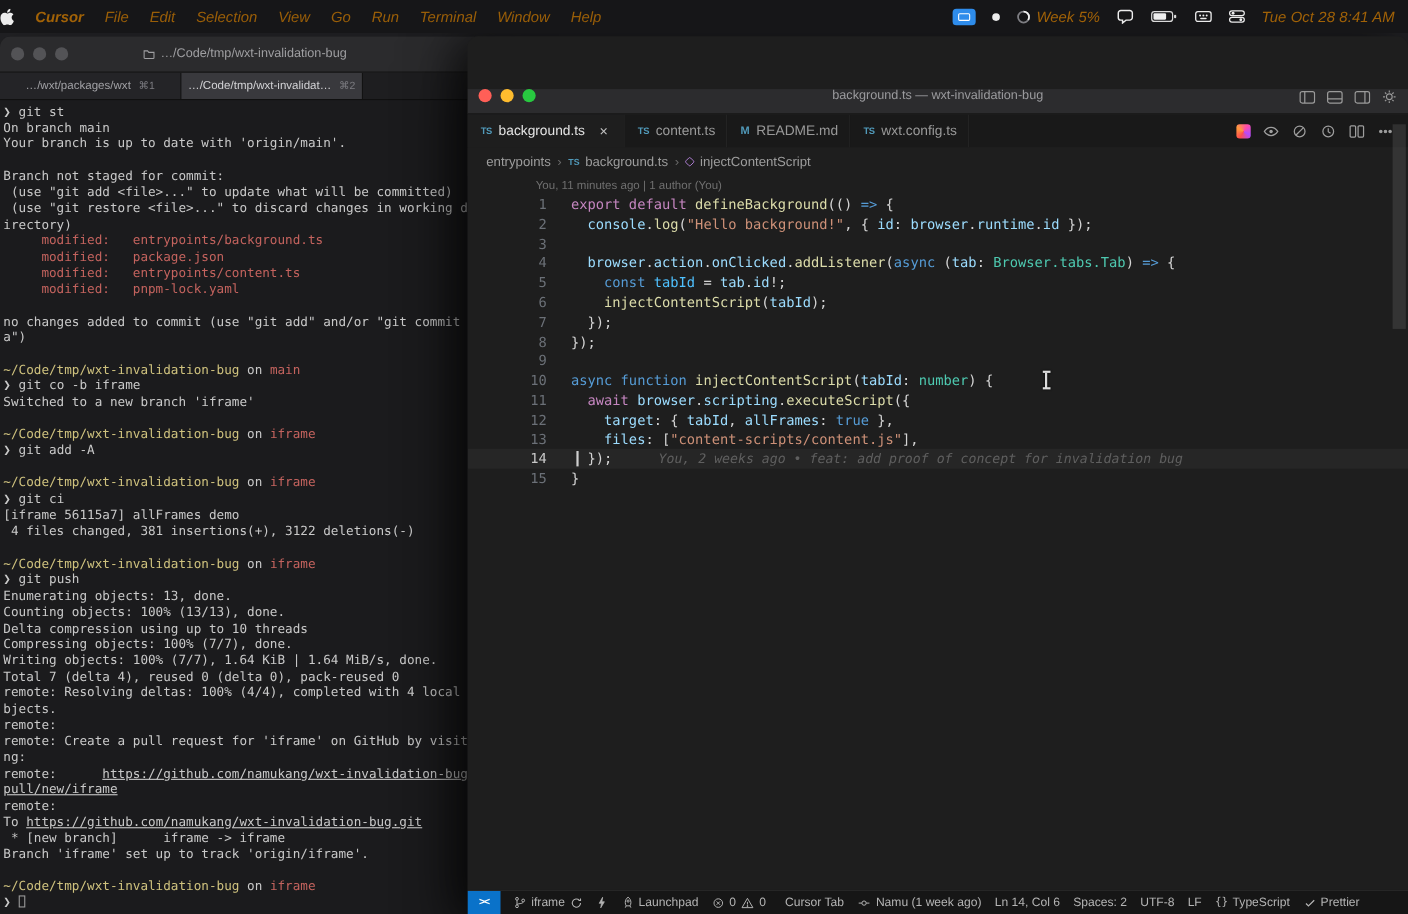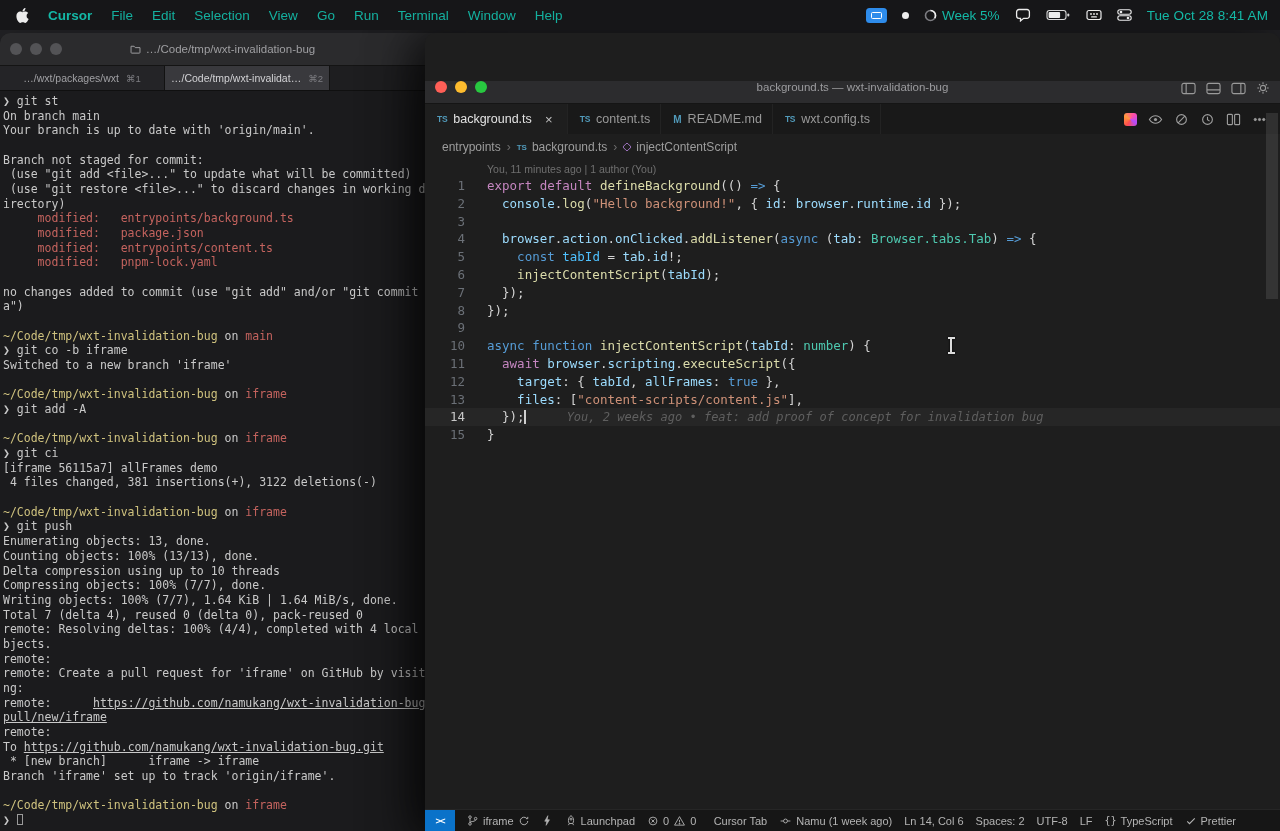--- a/index.html
+++ b/index.html
@@ -2,22 +2,22 @@
 <html><head>
 <meta charset="utf-8">
 <style>
   * { box-sizing: border-box; margin: 0; padding: 0; }
   html,body { width:1280px; height:831px; overflow:hidden; }
   body { background:#222225; font-family:"Liberation Sans", sans-serif; position:relative; }
   svg { display:block; }
 
   
   .menubar { position:absolute; left:0; top:0; right:0; height:30px; background:#161618;
-    display:flex; justify-content:space-between; align-items:center; padding:0 12px 0 16px;
-    color:#14b8a6; font-size:13.5px; z-index:50; }
+    display:flex; justify-content:space-between; align-items:center; padding:0 12px 0 0;
+    color:#a16207; font-size:13.5px; z-index:50;font-style:italic; }
   .mb-left { display:flex; align-items:center; gap:19px; }
   .mb-app { font-weight:700; }
   .mb-item { opacity:.95; }
   .mb-right { display:flex; align-items:center; gap:15px; }
   .ic-display { width:21px; height:15px; border-radius:3.5px; background:#2e8ceb;
     display:flex; align-items:center; justify-content:center; }
   .ic-display i { display:block; width:11px; height:7px; border:1.3px solid #fff; border-radius:1.5px; }
   .ic-dot { width:7px; height:7px; border-radius:50%; background:#ededed; }
   .mb-week { display:flex; align-items:center; gap:5px; }
   .mb-clock { letter-spacing:.1px; }
@@ -75,21 +75,21 @@
   .ed-breadcrumbs { flex:0 0 26px; display:flex; align-items:center; gap:6px; padding-left:17px;
     font-size:12px; color:#9d9d9d; background:#1e1e1e; }
   .bc-sep { color:#6b6b6b; }
   .bc-item { display:flex; align-items:center; gap:5px; }
   .bc-ic-ts { font-size:8px; font-weight:700; color:#519aba; }
   .bc-ic-sym { width:8px; height:8px; border:1.3px solid #b180d7; border-radius:2px; transform:rotate(45deg) scale(.85); }
 
   .ed-code { flex:1; position:relative; font:12.5px "DejaVu Sans Mono", monospace; padding-top:2px; overflow:hidden; }
   .codelens { height:15px; line-height:15px; margin-left:62px; font-family:"Liberation Sans",sans-serif;
     font-size:10.5px; color:#6f6f6f; }
-  .c-row { height:17.8px; line-height:17.8px; white-space:pre; position:relative; }
+  .c-row { height:17.8px; line-height:17.8px; white-space:pre; position:relative;padding-left:32px; }
   .c-row.current { background:rgba(120,120,120,.10); }
   .c-num { display:inline-block; width:40px; margin-right:22px; text-align:right; color:#6b7077; }
   .c-row.current .c-num { color:#c8c8c8; }
   .s-ctrl { color:#C586C0; } .s-kw { color:#569CD6; } .s-fn { color:#DCDCAA; } .s-ty { color:#4EC9B0; }
   .s-v { color:#9CDCFE; } .s-cv { color:#4FC1FF; } .s-str { color:#CE9178; } .s-p { color:#D4D4D4; }
   .c-blame { color:#5f5f5f; font-style:italic; margin-left:42px; font-size:12px; }
   .caret { position:absolute; left:99px; top:2px; width:1.5px; height:14px; background:#cfcfcf; }
 
   .ed-scrollthumb { position:absolute; top:80px; right:2px; width:12px; height:186px;
     background:rgba(130,130,130,.22); z-index:5; }

